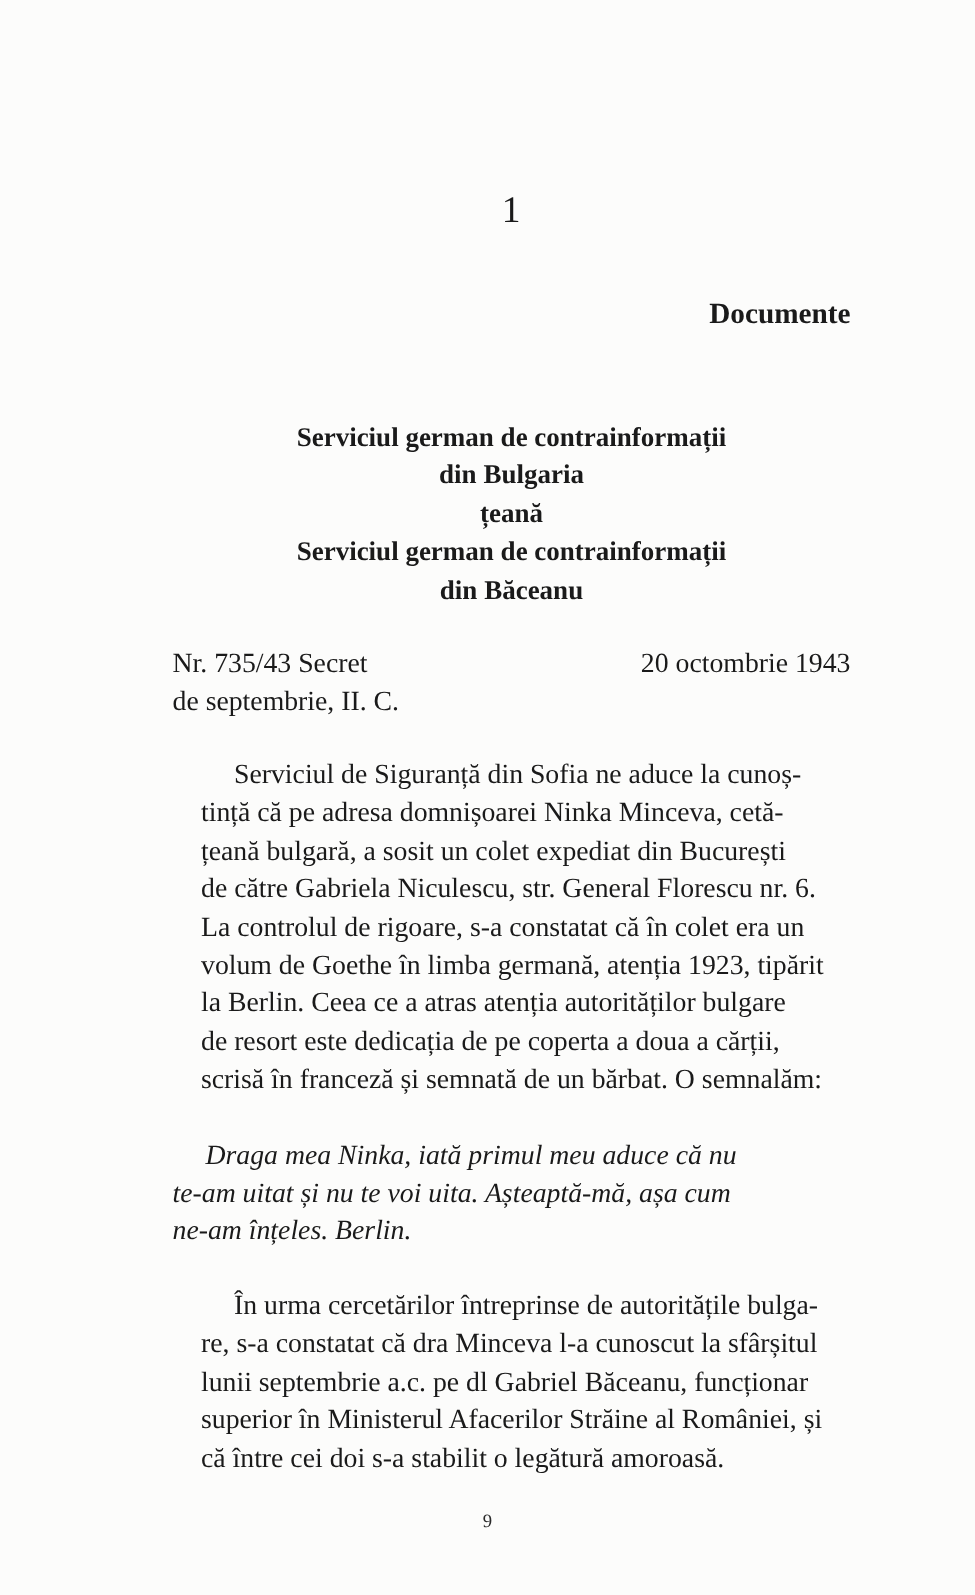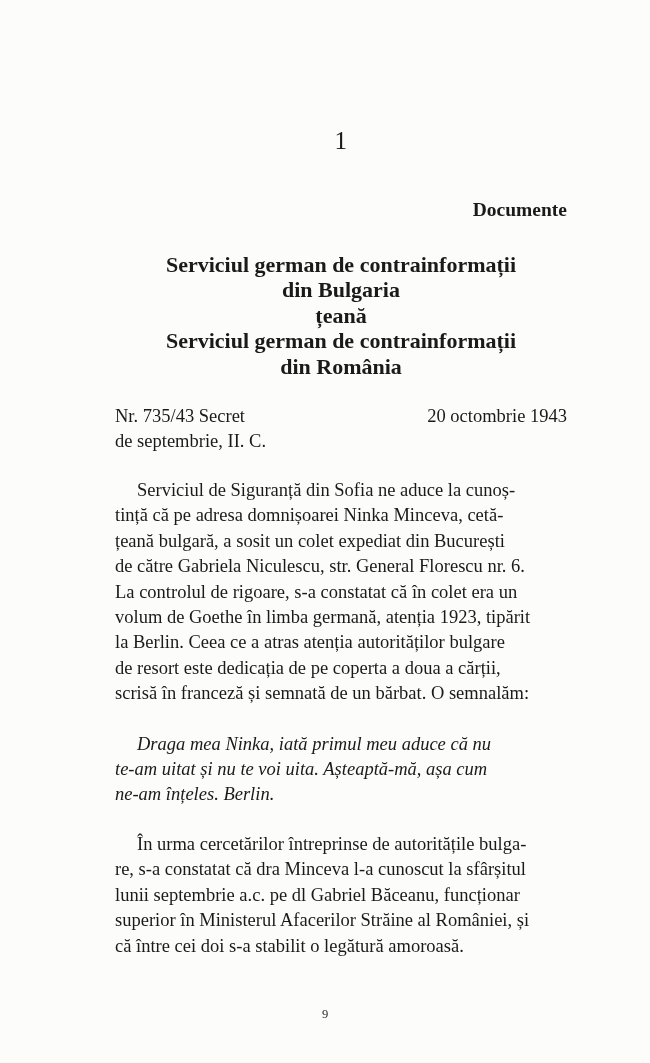--- a/index.html
+++ b/index.html
@@ -42,23 +42,23 @@
     text-align: right;
     font-weight: bold;
     font-size: 19.5px;
     line-height: 1;
     margin-top: 47px;
   }
 
   .doc-title {
     text-align: center;
     font-weight: bold;
-    font-size: 22px;
+    font-size: 18px;
     line-height: 25.5px;
-    margin-top: 32px;
+    margin-top: 59px;
   }
   .doc-title .tline {
     display: block;
     white-space: nowrap;
   }
 
   .meta {
     margin-top: 25px;
     font-size: 18.5px;
     line-height: 25px;
@@ -80,20 +80,21 @@
 
   .body-para {
     font-size: 18.5px;
     line-height: 25.4px;
     margin-top: 24px;
     text-align: left;
   }
   .body-para .bline {
     display: block;
     white-space: nowrap;
+    margin-left: 19px;
   }
 
   .quote-para {
     font-size: 18.5px;
     line-height: 25.4px;
     font-style: italic;
     margin-top: 25px;
   }
   .quote-para .bline {
     display: block;
@@ -124,21 +125,21 @@
 
     <div class="chapter-number">1</div>
 
     <div class="section-heading">Documente</div>
 
     <div class="doc-title">
       <span class="tline">Serviciul german de contrainformații</span>
       <span class="tline">din Bulgaria</span>
       <span class="tline">țeană</span>
       <span class="tline">Serviciul german de contrainformații</span>
-      <span class="tline">din România</span>
+      <span class="tline">din Băceanu</span>
     </div>
 
     <div class="meta">
       <div class="meta-row">
         <span class="meta-left">Nr. 735/43 Secret</span>
         <span class="meta-right">20 octombrie 1943</span>
       </div>
       <div class="meta-second">de septembrie, II. C.</div>
     </div>
 

